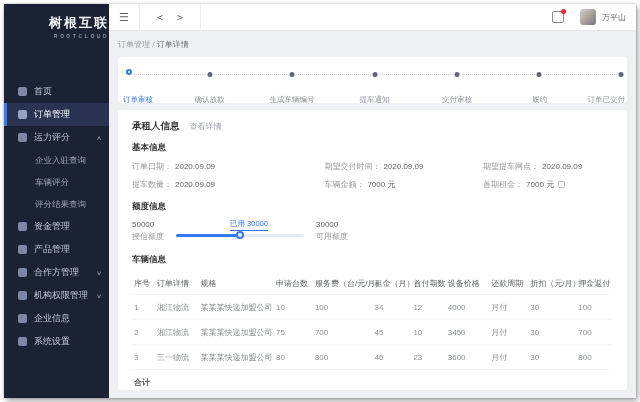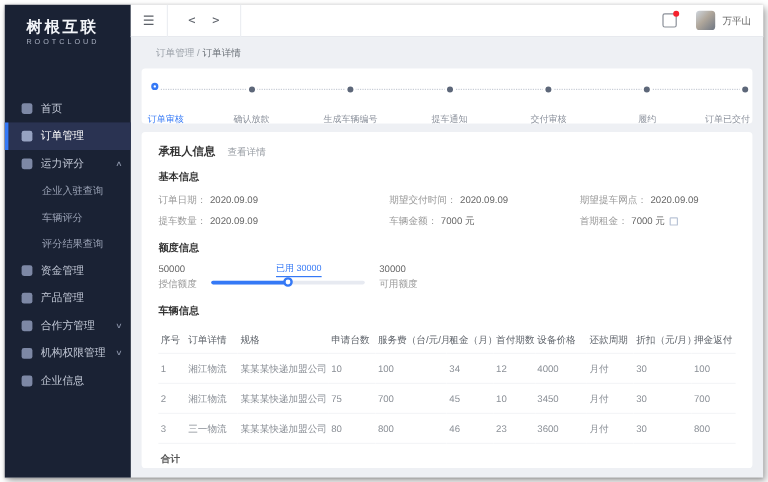--- a/index.html
+++ b/index.html
@@ -3,21 +3,21 @@
 <meta charset="utf-8">
 <style>
   * { margin:0; padding:0; box-sizing:border-box; }
   html,body { width:640px; height:402px; background:#fff; overflow:hidden;
     font-family:"Liberation Sans","DejaVu Sans",sans-serif; }
   .app { position:absolute; left:4px; top:4px; width:632px; height:394px;
     display:flex; background:#eef0f4; box-shadow:2px 3px 6px rgba(0,0,0,.35), 0 0 2px rgba(0,0,0,.25); }
 
   
   .sidebar { width:105px; min-width:105px; background:#1a2234; color:#c3c9d7; display:flex; flex-direction:column; }
-  .logo { padding:10px 18px 12px; text-align:left; }
+  .logo { padding:10px 0 12px; text-align:right;font-family:Liberation Mono, monospace; }
   .logo-cn { font-size:13px; font-weight:bold; color:#f2f4f8; letter-spacing:2px; }
   .logo-en { font-size:6px; color:#aab1c2; letter-spacing:2.5px; margin-top:1px; }
   .menu { margin-top:28px; }
   .side-item { position:relative; display:flex; align-items:center; gap:7px; height:23px; padding:0 8px 0 14px; font-size:9px; cursor:pointer; }
   .side-item.active { background:#2a3352; color:#fff; box-shadow:inset 3px 0 0 #3579f6; }
   .sq { width:9px; height:9px; min-width:9px; background:#7d88a5; border-radius:2px; }
   .side-item.active .sq { background:#97a3c2; }
   .caret { margin-left:auto; font-size:6px; color:#8a93a8; transform:scaleX(1.4); }
   .side-sub { height:22px; line-height:22px; padding-left:31px; font-size:8.5px; color:#9aa2b5; cursor:pointer; }
 
@@ -28,21 +28,21 @@
   .tb-sep { width:1px; height:27px; background:#eceef2; margin:0 10px; }
   .nav-arrow { font-size:10px; color:#60656d; padding:0 7px; cursor:pointer; font-family:"DejaVu Sans Mono",monospace; }
   .tb-right { margin-left:auto; display:flex; align-items:center; }
   .notif { position:relative; width:12px; height:12px; border:1px solid #8a8f98; border-radius:2px; cursor:pointer; }
   .notif::after { content:""; position:absolute; right:-3px; top:-3px; width:5px; height:5px; background:#f5222d; border-radius:50%; }
   .avatar { width:16px; height:16px; border-radius:3px; margin:0 6px 0 16px;
     background:linear-gradient(135deg,#cfd6de 0%,#b0a79b 45%,#6e7683 100%); cursor:pointer; }
   .uname { font-size:8px; color:#666; cursor:pointer; }
 
   .content { flex:1; padding:6px 9px 0; overflow:hidden; display:flex; flex-direction:column; }
-  .crumb { font-size:8px; color:#9aa0a8; margin:2px 12px 7px; }
+  .crumb { font-size:8px; color:#9aa0a8; margin:2px 0 7px; }
   .crumb .cur { color:#6a7077; }
   .crumb a { color:#9aa0a8; text-decoration:none; cursor:pointer; }
 
   
   .card { background:#fff; border-radius:3px; }
   .stepper { position:relative; height:46px; padding:12px 14px 0; margin-bottom:7px; }
   .track { position:absolute; left:2.2%; right:1.5%; top:17px; border-top:1px dotted #c7ccd5; }
   .dot { position:absolute; top:15px; width:5px; height:5px; border-radius:50%; background:#5d6779; transform:translateX(-50%); box-shadow:0 0 0 2px #fff; }
   .dot.active { top:12px; width:6px; height:6px; background:#fff; border:2.5px solid #3579f6; box-shadow:0 0 0 2px #fff; }
   .s-lbl { position:absolute; top:38px; font-size:7.5px; color:#8b919c; transform:translateX(-50%); white-space:nowrap; }
@@ -120,20 +120,24 @@
         <span class="caret">∨</span>
       </div>
       <div class="side-item">
         <span class="sq"></span>
         <span>机构权限管理</span>
         <span class="caret">∨</span>
       </div>
       <div class="side-item">
         <span class="sq"></span>
         <span>企业信息</span>
+      </div>
+      <div class="side-item">
+        <span class="sq"></span>
+        <span>系统设置</span>
       </div>
     </div>
   </div>
 
   <div class="right">
 
     <div class="topbar">
       <span class="burger">☰</span>
       <span class="tb-sep"></span>
       <span class="nav-arrow">&lt;</span>

